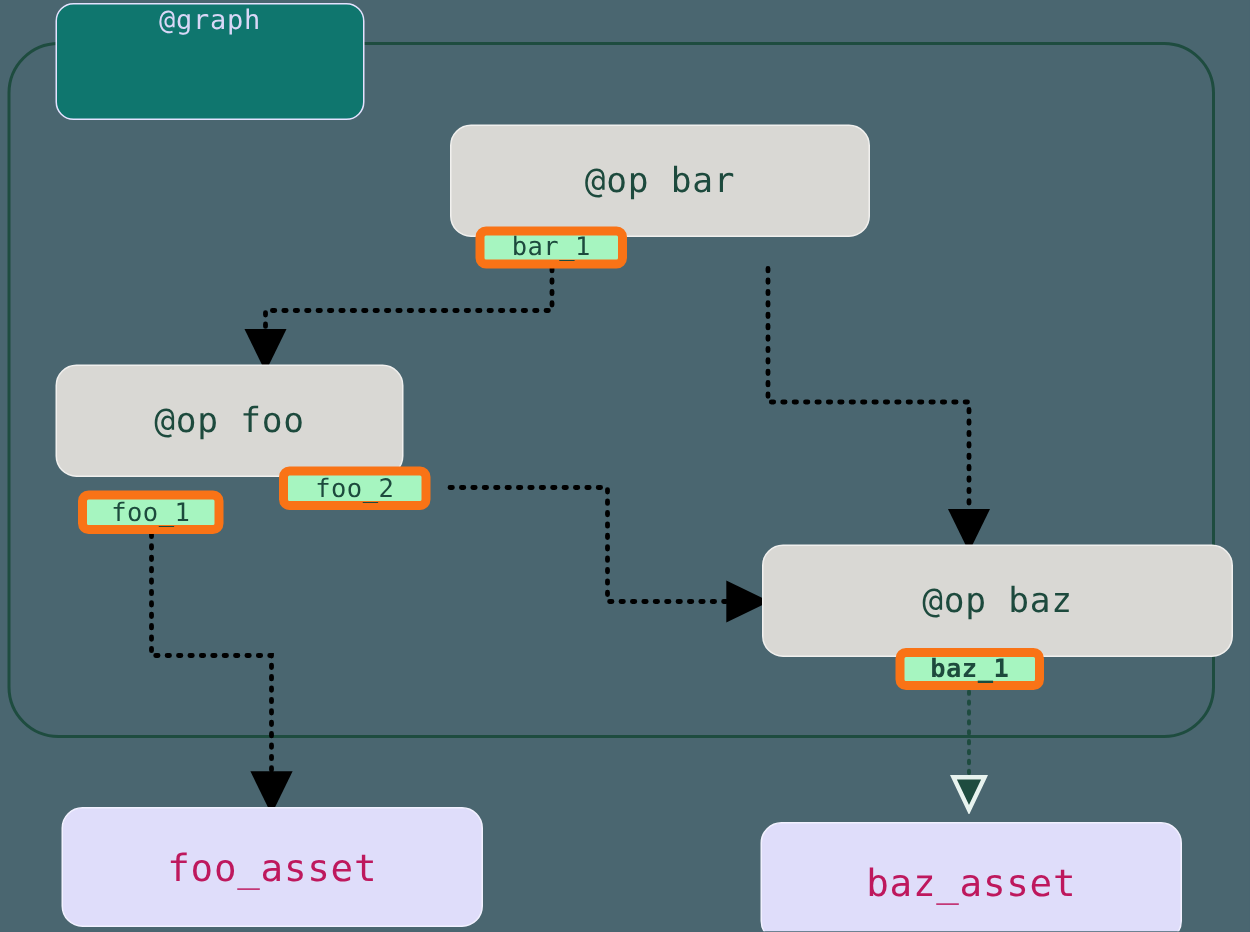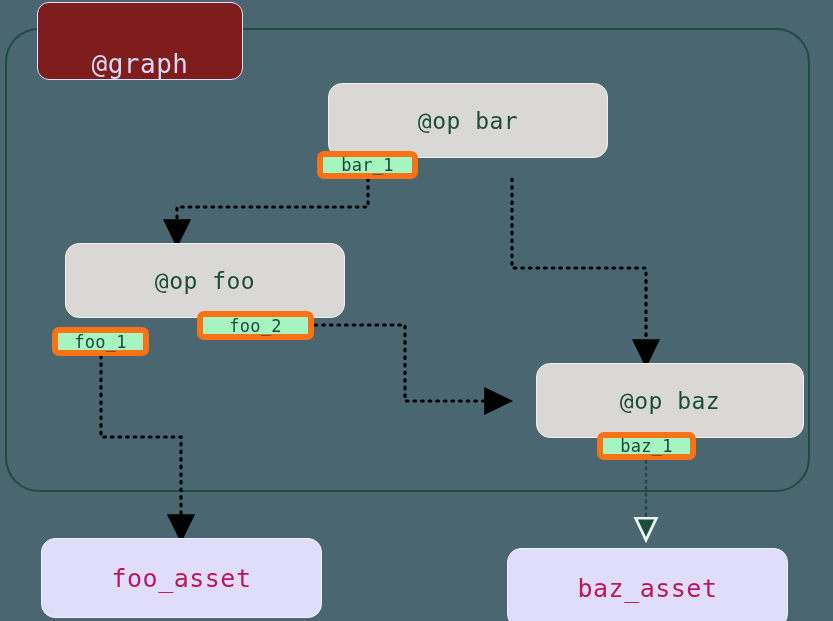--- a/index.html
+++ b/index.html
@@ -33,43 +33,42 @@
     border: 2px solid #1e4c3f;
     border-radius: 34px;
     background: transparent;
   }
   .graph-label {
     position: absolute;
     left: 37px;
     top: 2px;
     width: 204px;
     height: 76px;
-    background: #7f1d1d;
+    background: #0f766e;
     border: 1px solid #e4e2ff;
     border-radius: 12px;
     display: flex;
-    align-items: flex-end;
+    align-items: flex-start;
     justify-content: center;
     color: #d9d7f7;
-    font-size: 26px;
+    font-size: 18px;
     letter-spacing: 0.5px;
   }
   .op-node {
     position: absolute;
     box-sizing: border-box;
     background: #d9d8d4;
     border: 1px solid #f1f0ee;
     border-radius: 14px;
     display: flex;
     align-items: center;
     justify-content: center;
     color: #1d4a3d;
     font-size: 23px;
     letter-spacing: 0.5px;
-    margin-left: 28px;
   }
   .port {
     position: absolute;
     box-sizing: border-box;
     background: #a6f5c0;
     border: 6px solid #f97316;
     border-radius: 7px;
     display: flex;
     align-items: center;
     justify-content: center;
@@ -126,34 +125,34 @@
     <span>@graph</span>
   </div>
 
   <div class="op-node" style="left:300px; top:83px; width:280px; height:75px;">
     <span>@op bar</span>
   </div>
   <div class="port" style="left:317px; top:151px; width:101px; height:28px;">
     <span>bar_1</span>
   </div>
 
-  <div class="op-node" style="left:37px; top:243px; width:280px; height:75px;text-align:right;">
+  <div class="op-node" style="left:37px; top:243px; width:232px; height:75px;text-align:right;">
     <span>@op foo</span>
   </div>
   <div class="port" style="left:52px; top:327px; width:97px; height:29px;">
     <span>foo_1</span>
   </div>
-  <div class="port" style="left:197px; top:311px; width:117px; height:29px;">
+  <div class="port" style="left:186px; top:311px; width:101px; height:29px;">
     <span>foo_2</span>
   </div>
 
-  <div class="op-node" style="left:508px; top:363px; width:268px; height:75px;">
+  <div class="op-node" style="left:508px; top:363px; width:314px; height:75px;">
     <span>@op baz</span>
   </div>
-  <div class="port" style="left:597px; top:432px; width:99px; height:28px;">
+  <div class="port" style="left:597px; top:432px; width:99px; height:28px;font-weight:bold;">
     <span>baz_1</span>
   </div>
 
   <div class="asset-node" style="left:41px; top:538px; width:281px; height:80px;">
     <span>foo_asset</span>
   </div>
   <div class="asset-node" style="left:507px; top:548px; width:281px; height:80px;">
     <span>baz_asset</span>
   </div>
 

